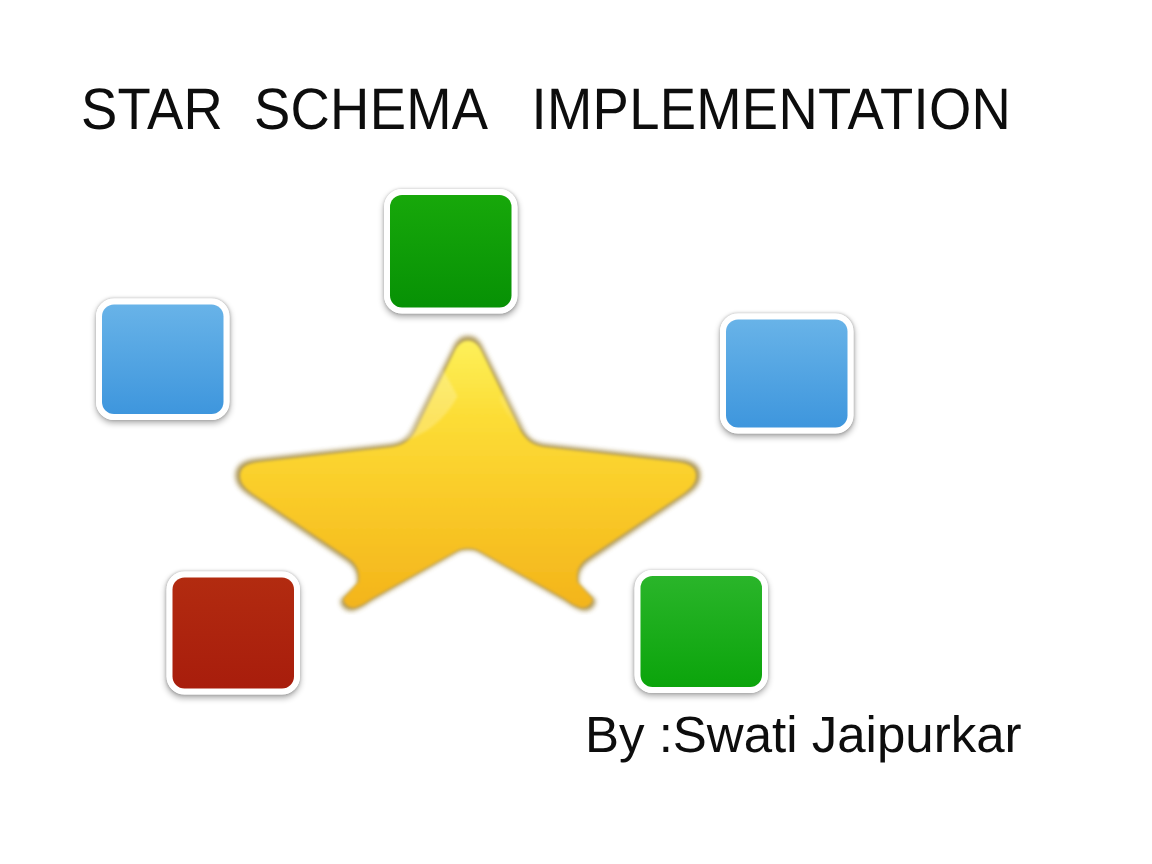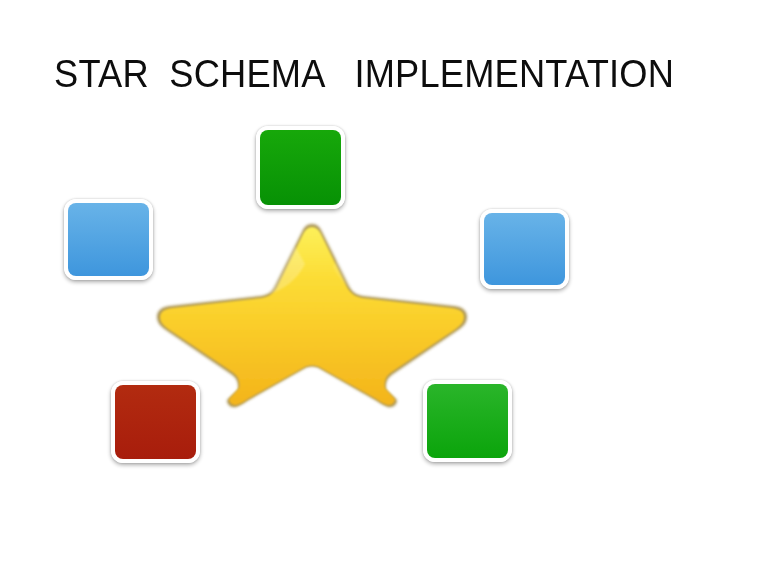--- a/index.html
+++ b/index.html
@@ -172,14 +172,15 @@
   <div class="node-square" style="left: 480px; top: 209px; width: 89px; height: 80px; border-color: rgb(255, 255, 255);">
     <div class="sq-inner" style="background: linear-gradient(rgb(104, 179, 232) 0%, rgb(62, 150, 221) 100%);"></div>
   </div>
   <div class="node-square" style="left: 111px; top: 381px; width: 89px; height: 82px; border-color: rgb(255, 255, 255);">
     <div class="sq-inner" style="background: linear-gradient(rgb(178, 43, 16) 0%, rgb(168, 29, 12) 100%);"></div>
   </div>
   <div class="node-square" style="left: 423px; top: 380px; width: 89px; height: 82px; border-color: rgb(255, 255, 255);">
     <div class="sq-inner" style="background: linear-gradient(rgb(42, 181, 42) 0%, rgb(11, 164, 11) 100%);"></div>
   </div>
 
+  <div id="byline" style="color: rgb(13, 13, 13);">By :Swati Jaipurkar</div>
 
 </div>
 
 </body></html>

